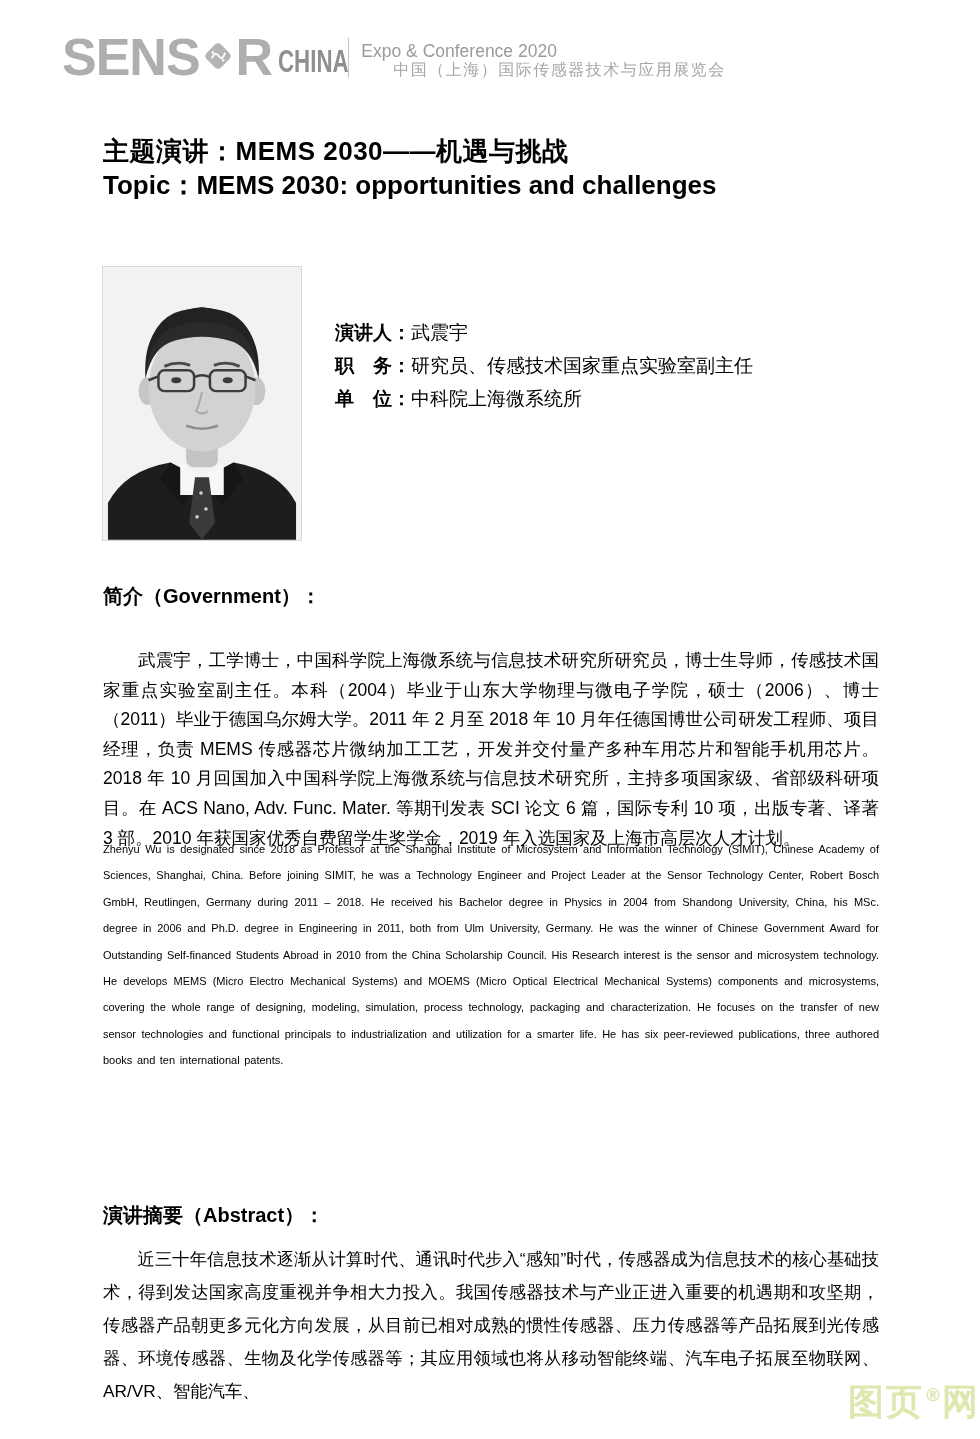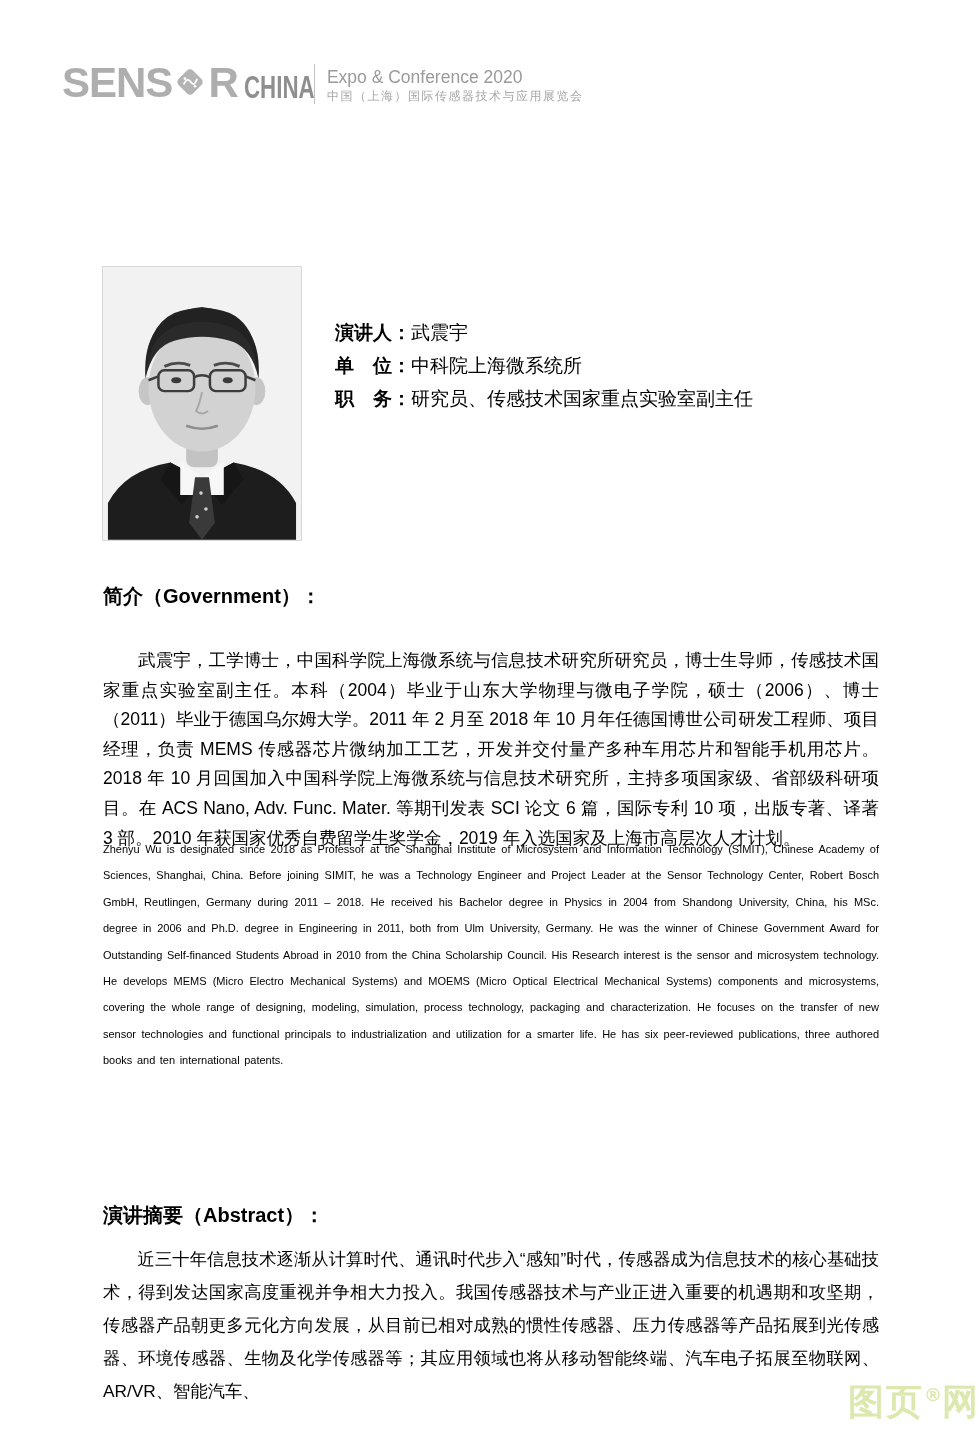--- a/index.html
+++ b/index.html
@@ -11,37 +11,37 @@
     overflow:hidden;
     font-family:"Liberation Sans","DejaVu Sans",sans-serif;
     color:#000;
   }
   
   .logo-bar{
     position:absolute;left:62px;top:34px;
     display:flex;align-items:flex-end;
   }
   .logo-sensor{
-    font-size:42px;font-weight:bold;color:#aeaeae;
+    font-size:52px;font-weight:bold;color:#aeaeae;
     letter-spacing:-1px;line-height:46px;
-    display:flex;align-items:center;margin-top:26px;
+    display:flex;align-items:center;
   }
   .logo-diamond{width:34px;height:34px;margin:0 1px 2px 1px;}
   .logo-china{
     font-size:31px;font-weight:bold;color:#8f8f8f;
     transform:scaleX(0.72);transform-origin:left bottom;
     line-height:36px;margin-left:6px;letter-spacing:0;
   }
   .logo-divider{
     width:1px;height:40px;background:#c2c2c2;
     margin:0 12px 2px -28px;
   }
   .logo-taglines{padding-bottom:2px;}
   .tagline-en{font-size:17.5px;color:#9a9a9a;line-height:22px;}
-  .tagline-cn{font-size:12px;color:#a6a6a6;letter-spacing:1.5px;line-height:16px;}
+  .tagline-cn{font-size:16px;color:#a6a6a6;letter-spacing:1.5px;line-height:16px;margin-left:32px;}
   
   .title-block{position:absolute;left:103px;top:134px;width:780px;}
   .title-cn{font-size:26px;font-weight:bold;line-height:34px;letter-spacing:0.5px;}
   .title-en{font-size:26px;font-weight:bold;line-height:34px;}
   
   .photo{
     position:absolute;left:102px;top:266px;width:200px;height:275px;
     border:1px solid #d8d8d8;box-sizing:border-box;background:#f3f3f3;
   }
   .speaker-info{position:absolute;left:335px;top:316px;}
@@ -92,20 +92,24 @@
       <span>R</span>
     </div>
     <div class="logo-china">CHINA</div>
     <div class="logo-divider"></div>
     <div class="logo-taglines">
       <div class="tagline-en">Expo &amp; Conference 2020</div>
       <div class="tagline-cn">中国（上海）国际传感器技术与应用展览会</div>
     </div>
   </div>
 
+  <div class="title-block">
+    <div class="title-cn">主题演讲：MEMS 2030——机遇与挑战</div>
+    <div class="title-en">Topic：MEMS 2030: opportunities and challenges</div>
+  </div>
 
   <div class="photo">
     <svg width="198" height="273" viewBox="0 0 200 275">
       <rect x="0" y="0" width="200" height="275" fill="#f2f2f2"></rect>
 
       <path d="M5 275 L5 238 Q22 205 68 197 L100 214 L132 197 Q178 205 195 238 L195 275 Z" fill="#1d1d1d"></path>
       <path d="M68 197 L100 214 L80 240 L58 214 Z" fill="#161616"></path>
       <path d="M132 197 L100 214 L120 240 L142 214 Z" fill="#161616"></path>
 
       <path d="M78 196 L100 212 L122 196 L122 230 L78 230 Z" fill="#f7f7f7"></path>
@@ -139,24 +143,24 @@
       <path d="M100 126 Q97 140 94 145 Q100 150 106 145" stroke="#a8a8a8" stroke-width="2" fill="none"></path>
       <path d="M84 160 Q100 166 116 160" stroke="#8e8e8e" stroke-width="2.5" fill="none"></path>
     </svg>
   </div>
 
   <div class="speaker-info">
     <div class="speaker-row">
       <span class="speaker-label">演讲人：</span><span class="speaker-value">武震宇</span>
     </div>
     <div class="speaker-row">
-      <span class="speaker-label">单　位：</span><span class="speaker-value">中科院上海微系统所</span>
+      <span class="speaker-label">职　务：</span><span class="speaker-value">研究员、传感技术国家重点实验室副主任</span>
     </div>
     <div class="speaker-row">
-      <span class="speaker-label">职　务：</span><span class="speaker-value">研究员、传感技术国家重点实验室副主任</span>
+      <span class="speaker-label">单　位：</span><span class="speaker-value">中科院上海微系统所</span>
     </div>
   </div>
 
   <div class="section-heading" style="top:583px;">简介（Government）：</div>
   <div class="para para-cn-bio">武震宇，工学博士，中国科学院上海微系统与信息技术研究所研究员，博士生导师，传感技术国家重点实验室副主任。本科（2004）毕业于山东大学物理与微电子学院，硕士（2006）、博士（2011）毕业于德国乌尔姆大学。2011 年 2 月至 2018 年 10 月年任德国博世公司研发工程师、项目经理，负责 MEMS 传感器芯片微纳加工工艺，开发并交付量产多种车用芯片和智能手机用芯片。2018 年 10 月回国加入中国科学院上海微系统与信息技术研究所，主持多项国家级、省部级科研项目。在 ACS Nano, Adv. Func. Mater. 等期刊发表 SCI 论文 6 篇，国际专利 10 项，出版专著、译著 3 部。2010 年获国家优秀自费留学生奖学金，2019 年入选国家及上海市高层次人才计划。</div>
   <div class="para para-en-bio">Zhenyu Wu is designated since 2018 as Professor at the Shanghai Institute of Microsystem and Information Technology (SIMIT), Chinese Academy of Sciences, Shanghai, China. Before joining SIMIT, he was a Technology Engineer and Project Leader at the Sensor Technology Center, Robert Bosch GmbH, Reutlingen, Germany during 2011 – 2018. He received his Bachelor degree in Physics in 2004 from Shandong University, China, his MSc. degree in 2006 and Ph.D. degree in Engineering in 2011, both from Ulm University, Germany. He was the winner of Chinese Government Award for Outstanding Self-financed Students Abroad in 2010 from the China Scholarship Council. His Research interest is the sensor and microsystem technology. He develops MEMS (Micro Electro Mechanical Systems) and MOEMS (Micro Optical Electrical Mechanical Systems) components and microsystems, covering the whole range of designing, modeling, simulation, process technology, packaging and characterization. He focuses on the transfer of new sensor technologies and functional principals to industrialization and utilization for a smarter life. He has six peer-reviewed publications, three authored books and ten international patents.</div>
 
   <div class="section-heading" style="top:1202px;">演讲摘要（Abstract）：</div>
   <div class="para para-abstract">近三十年信息技术逐渐从计算时代、通讯时代步入“感知”时代，传感器成为信息技术的核心基础技术，得到发达国家高度重视并争相大力投入。我国传感器技术与产业正进入重要的机遇期和攻坚期，传感器产品朝更多元化方向发展，从目前已相对成熟的惯性传感器、压力传感器等产品拓展到光传感器、环境传感器、生物及化学传感器等；其应用领域也将从移动智能终端、汽车电子拓展至物联网、AR/VR、智能汽车、</div>
 

